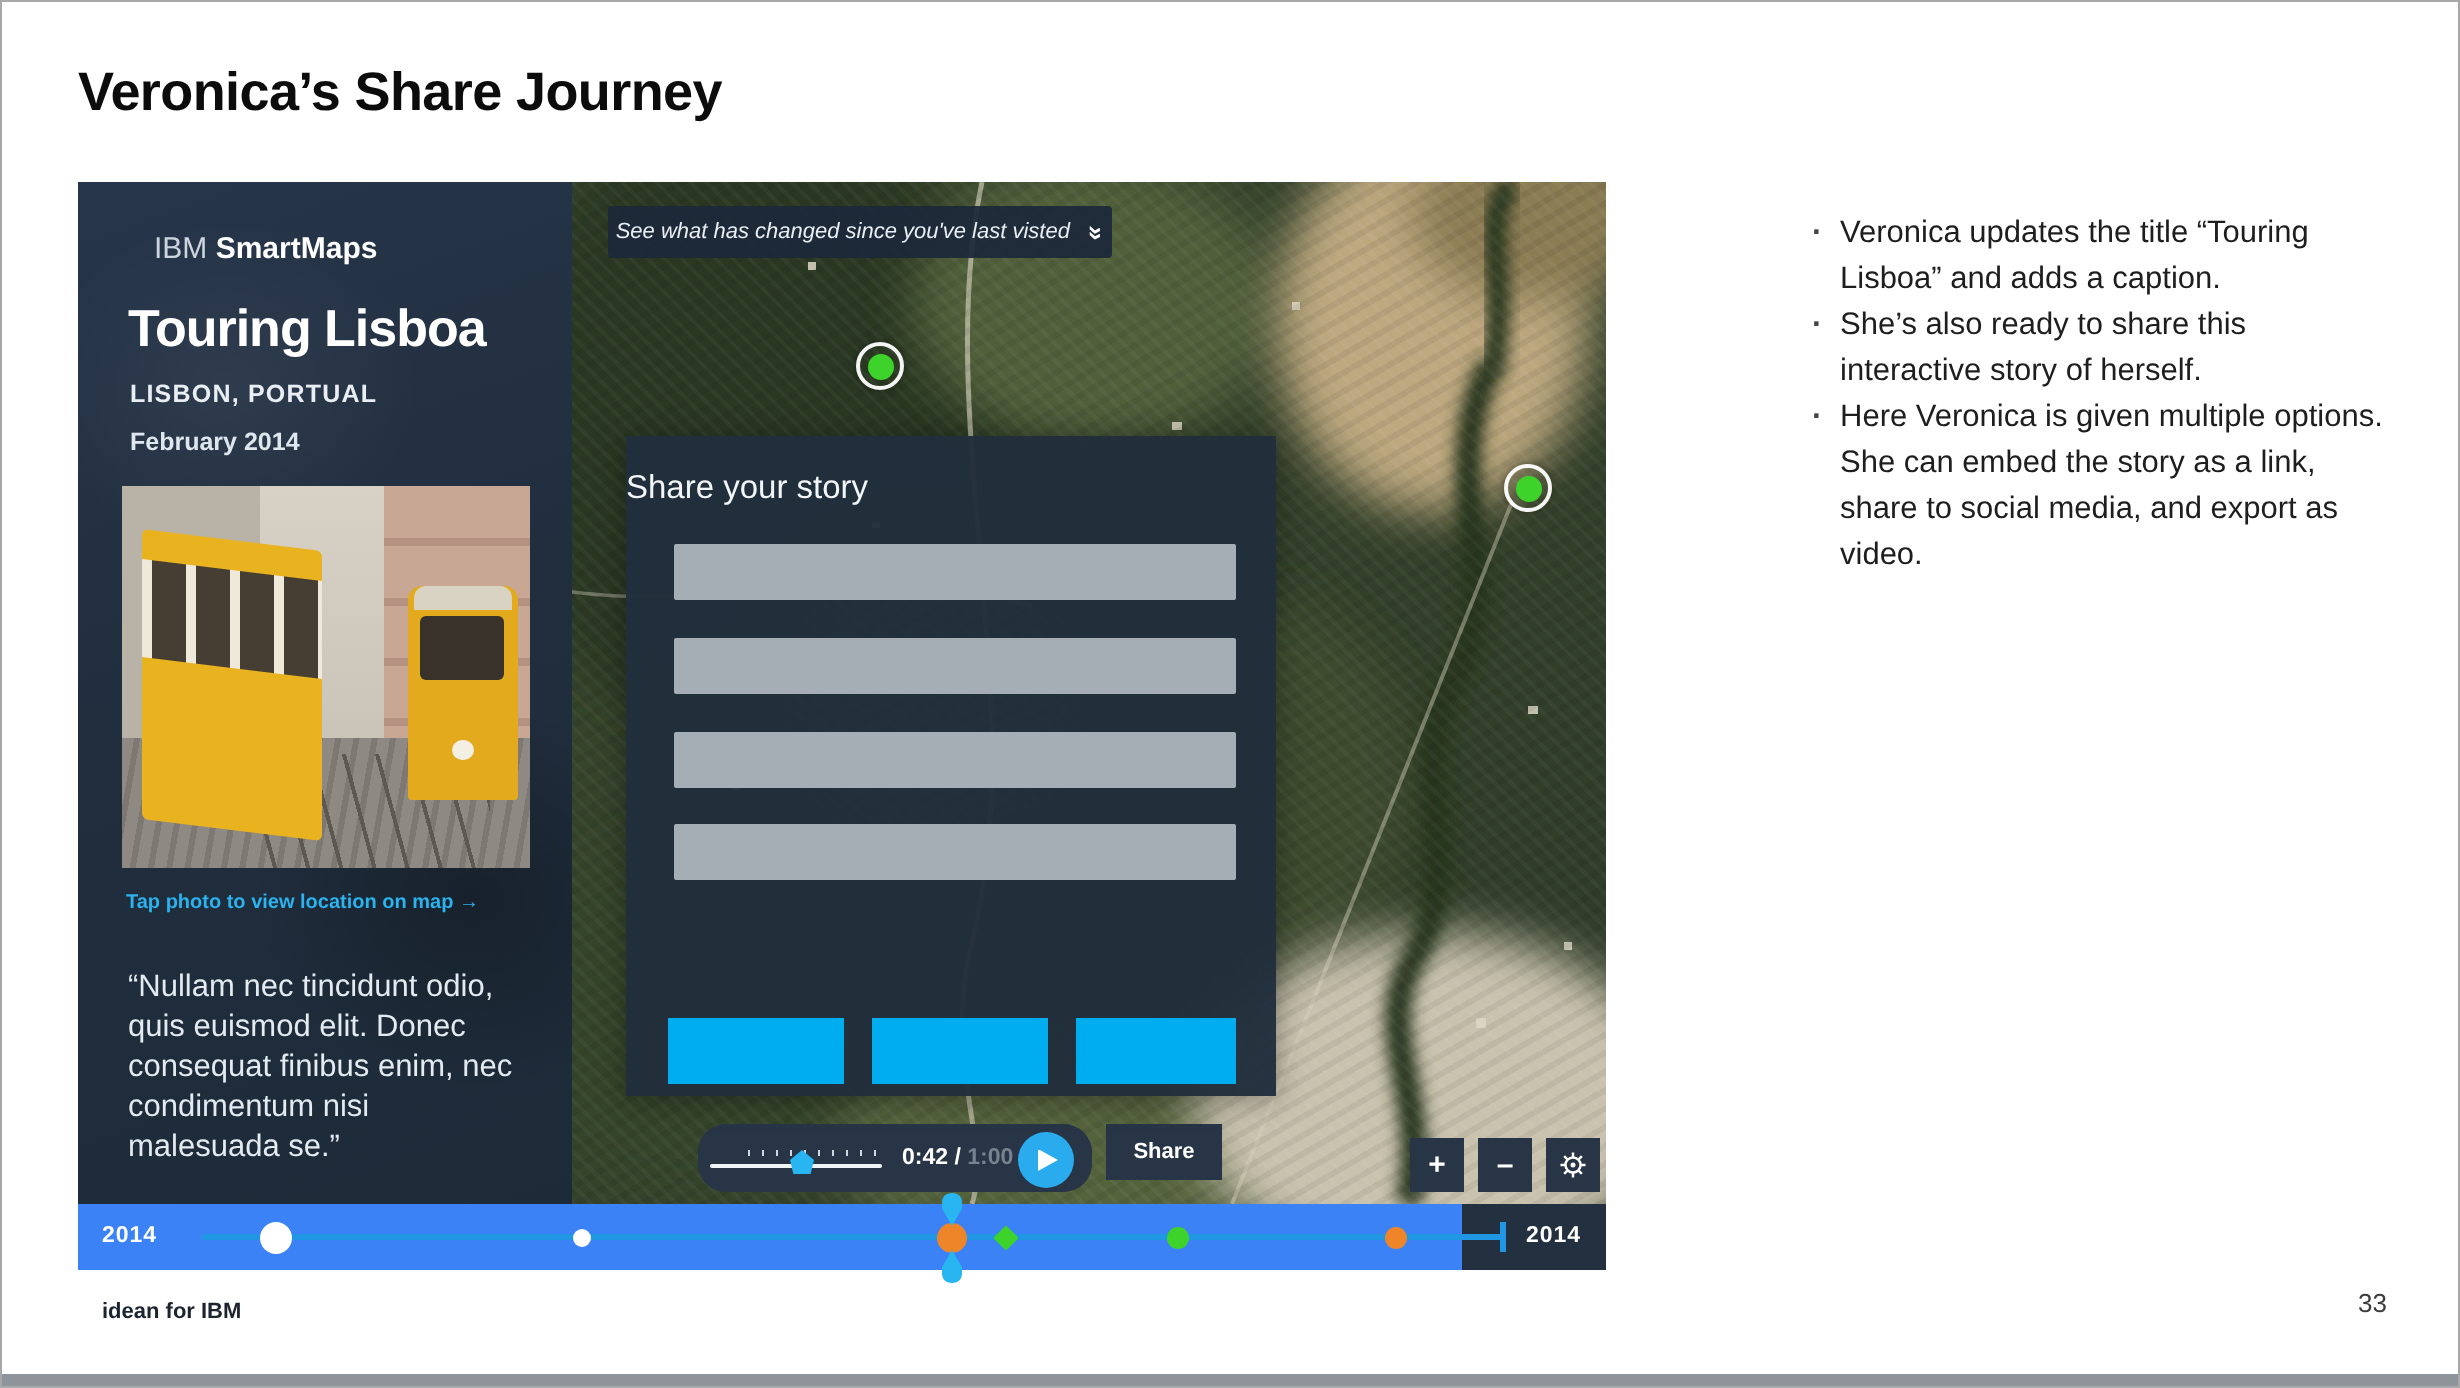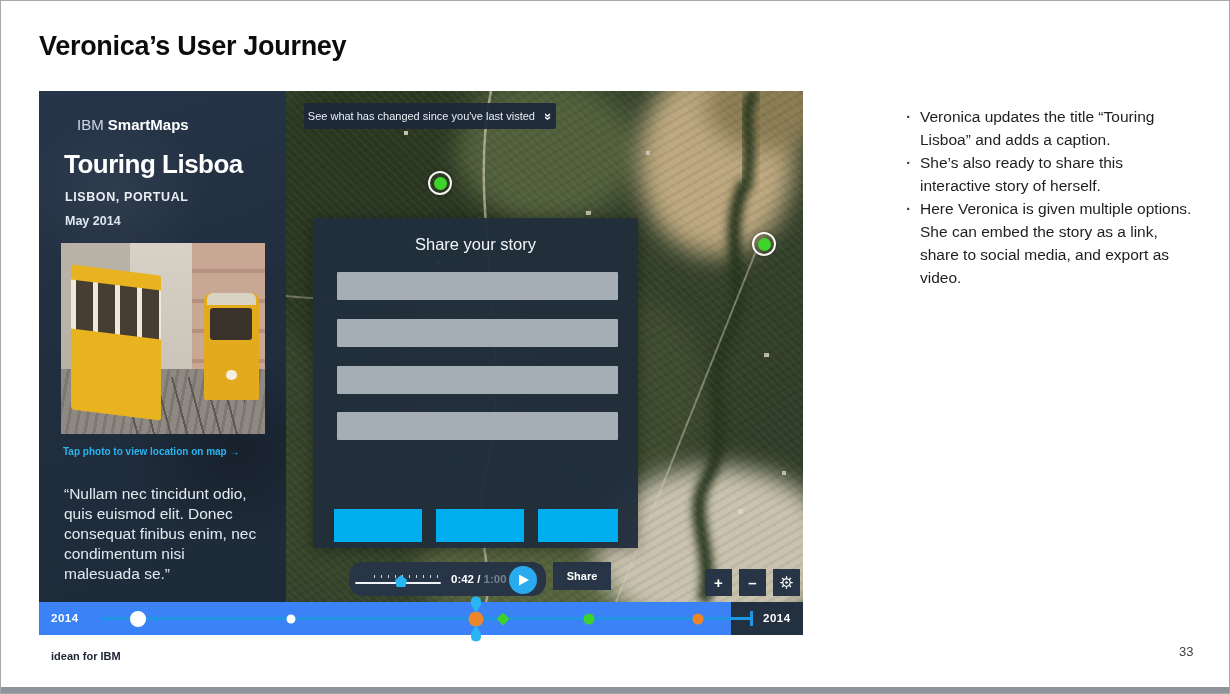--- a/index.html
+++ b/index.html
@@ -67,31 +67,31 @@
       repeating-linear-gradient(-30deg, rgba(0,0,0,0.06) 0 3px, transparent 3px 8px);
   }
 
   .map-marker { position:absolute; width:24px; height:24px; border:2px solid rgba(255,255,255,.95); border-radius:50%; display:flex; align-items:center; justify-content:center; box-shadow:0 0 4px rgba(0,0,0,.4); }
   .map-marker .dot { width:13px; height:13px; border-radius:50%; background:#3ed32a; }
 
   .banner {
     position:absolute; left:265px; top:12px; width:252px; height:26px;
     background:rgba(29,40,58,0.93); border-radius:2px;
     display:flex; align-items:center; justify-content:center; gap:10px;
-    color:#e8eef4; font-size:11px; z-index:4; cursor:pointer;
+    color:#e8eef4; font-size:11px; z-index:4; cursor:pointer;font-style:italic;
   }
   .chev-dbl { display:inline-block; transform:rotate(90deg); font-size:13px; font-weight:700; color:#fff; line-height:1; }
 
   
   .modal {
     position:absolute; left:274px; top:127px; width:325px; height:330px;
     background:rgba(33,46,60,0.97); z-index:5;
     box-shadow:0 2px 14px rgba(0,0,0,.35);
   }
-  .modal-title { position:absolute; left:0; top:17px; width:100%; text-align:center; color:#f2f6f9; font-size:16.5px; }
+  .modal-title { position:absolute; left:0; top:17px; width:100%; text-align:left; color:#f2f6f9; font-size:16.5px; }
   .m-field { position:absolute; left:24px; width:281px; height:28px; background:#a5adb5; border-radius:1px; }
   .m-field.f1{top:54px} .m-field.f2{top:101px} .m-field.f3{top:148px} .m-field.f4{top:194px}
   .m-btn { position:absolute; top:291px; height:33px; background:#00aeef; cursor:pointer; }
   .m-btn.b1{left:21px;width:88px} .m-btn.b2{left:123px;width:88px} .m-btn.b3{left:225px;width:80px}
 
   
   .controls { position:absolute; left:310px; top:471px; width:197px; height:34px; background:#273546; z-index:4;border-radius:14px; }
   .slider-line { position:absolute; left:6px; top:20px; width:86px; height:2px; background:#f2f5f8; border-radius:1px; }
   .slider-ticks { position:absolute; left:25px; top:13px; width:64px; height:3px;
     background:repeating-linear-gradient(90deg,#cfd8e0 0 1px, transparent 1px 7px); }
@@ -129,21 +129,21 @@
   .notes { position:absolute; left:905px; top:104px; width:288px; }
   .notes li { display:flex; list-style:none; font-size:15.5px; line-height:23px; color:#1e1e1e; }
   .notes .bullet { width:14px; flex:0 0 14px; color:#444; font-weight:700; }
 
   .footer-text { position:absolute; left:50px; top:649px; font-size:11px; font-weight:700; color:#1c2430; }
   .page-number { position:absolute; left:1178px; top:643px; font-size:13px; color:#3c3c3c; }
 </style>
 </head>
 <body>
 
-<h1 class="slide-title">Veronica’s User Journey</h1>
+<h1 class="slide-title">Veronica’s Share Journey</h1>
 
 <div class="mockup">
 
   <div class="map">
     <svg width="517" height="511" viewBox="0 0 517 511">
       <defs>
         <linearGradient id="gBase" x1="0" y1="0" x2="1" y2="1">
           <stop offset="0" stop-color="#3a482e"></stop>
             <stop offset="1" stop-color="#2e3b27"></stop>
         </linearGradient>
@@ -199,21 +199,21 @@
     <span class="chev-dbl">»</span>
   </div>
 
   <div class="left-panel">
     <div class="brand">
       <span class="b-prefix">IBM</span>
       <span class="b-name">SmartMaps</span>
     </div>
     <div class="story-title">Touring Lisboa</div>
     <div class="story-location">LISBON, PORTUAL</div>
-    <div class="story-date">May 2014</div>
+    <div class="story-date">February 2014</div>
 
     <div class="photo">
       <div class="ph-bldg-c"></div>
       <div class="ph-bldg-r"></div>
       <div class="ph-street"></div>
       <div class="ph-rail"></div>
       <div class="ph-tram-l">
           <div class="win"></div>
         </div>
       <div class="ph-tram-r">

